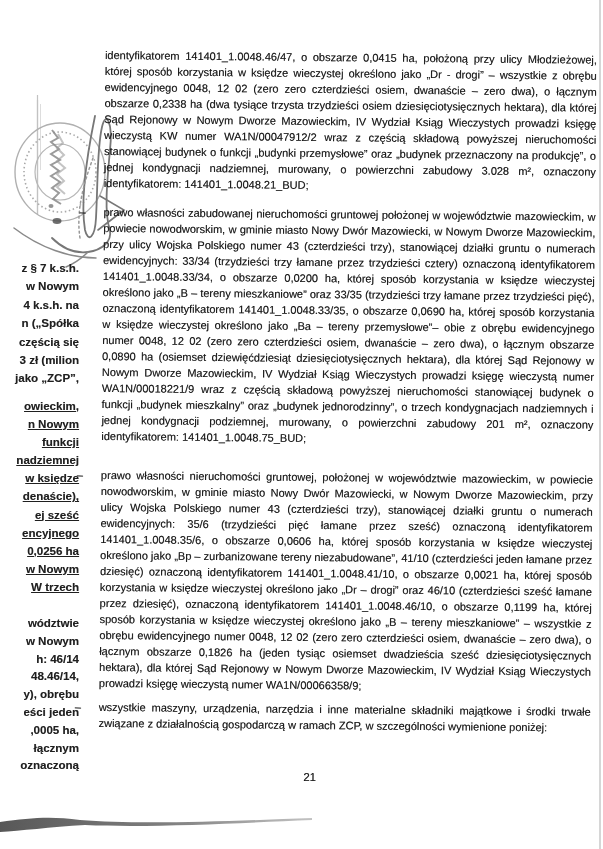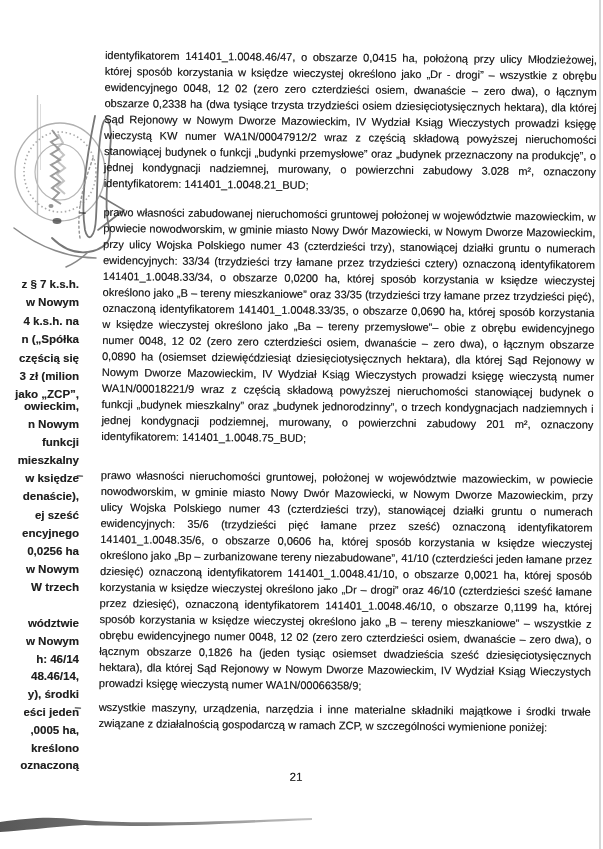--- a/index.html
+++ b/index.html
@@ -29,32 +29,32 @@
   .p1{top:0;}
   .li1{top:157px;}
   .li2{top:420px;}
   .li3{top:652px;}
   .dash{
     position:absolute; left:-24px; top:0; width:18px;
     text-align:left;
   }
   .pagenum{
     position:absolute; left:178px; top:720px; width:40px;
-    text-align:center; font-size:11.5px;
+    text-align:right; font-size:11.5px;
   }
   
   .frag-group{
     position:absolute; left:0; width:79px;
     text-align:right;
     font-size:11.5px; font-weight:700; color:#1f1f1f;
     text-shadow:0.2px 0 0 rgba(0,0,0,.4);
     white-space:nowrap; overflow:visible;
   }
-  .ga{top:259px; line-height:18.4px;margin-top:16px;}
-  .gb{top:397px; line-height:18.1px;}
+  .ga{top:259px; line-height:18.4px;}
+  .gb{top:397px; line-height:18.1px;text-decoration:underline;}
   .gc{top:615px; line-height:17.8px;}
   svg{position:absolute;}
   .stamp-svg{left:0; top:95px;}
   .streak-svg{left:0; top:805px;}
 </style>
 </head>
 <body>
 
 <div id="page">
 
@@ -93,38 +93,38 @@
       <div>4 k.s.h. na</div>
       <div>n („Spółka</div>
       <div>częścią się</div>
       <div>3 zł (milion</div>
       <div>jako „ZCP”,</div>
     </div>
   <div class="frag-group gb">
       <div>owieckim,</div>
       <div>n Nowym</div>
       <div>funkcji</div>
-      <div>mieszkalny</div>
+      <div>nadziemnej</div>
       <div>w księdze</div>
       <div>denaście),</div>
       <div>ej sześć</div>
       <div>encyjnego</div>
       <div>0,0256 ha</div>
       <div>w Nowym</div>
       <div>W trzech</div>
     </div>
   <div class="frag-group gc">
       <div>wództwie</div>
       <div>w Nowym</div>
       <div>h: 46/14</div>
       <div>48.46/14,</div>
-      <div>y), środki</div>
+      <div>y), obrębu</div>
       <div>eści jeden</div>
       <div>,0005 ha,</div>
-      <div>kreślono</div>
+      <div>łącznym</div>
       <div>oznaczoną</div>
     </div>
 
   <div id="main-text">
     <div class="para p1">identyfikatorem 141401_1.0048.46/47, o obszarze 0,0415 ha, położoną przy ulicy Młodzieżowej, której sposób korzystania w księdze wieczystej określono jako „Dr - drogi” – wszystkie z obrębu ewidencyjnego 0048, 12 02 (zero zero czterdzieści osiem, dwanaście – zero dwa), o łącznym obszarze 0,2338 ha (dwa tysiące trzysta trzydzieści osiem dziesięciotysięcznych hektara), dla której Sąd Rejonowy w Nowym Dworze Mazowieckim, IV Wydział Ksiąg Wieczystych prowadzi księgę wieczystą KW numer WA1N/00047912/2 wraz z częścią składową powyższej nieruchomości stanowiącej budynek o funkcji „budynki przemysłowe” oraz „budynek przeznaczony na produkcję”, o jednej kondygnacji nadziemnej, murowany, o powierzchni zabudowy 3.028 m², oznaczony identyfikatorem: 141401_1.0048.21_BUD;</div>
 
     <div class="para li1">
       <span class="dash">–</span>
       <span>prawo własności zabudowanej nieruchomości gruntowej położonej w województwie mazowieckim, w powiecie nowodworskim, w gminie miasto Nowy Dwór Mazowiecki, w Nowym Dworze Mazowieckim, przy ulicy Wojska Polskiego numer 43 (czterdzieści trzy), stanowiącej działki gruntu o numerach ewidencyjnych: 33/34 (trzydzieści trzy łamane przez trzydzieści cztery) oznaczoną identyfikatorem 141401_1.0048.33/34, o obszarze 0,0200 ha, której sposób korzystania w księdze wieczystej określono jako „B – tereny mieszkaniowe” oraz 33/35 (trzydzieści trzy łamane przez trzydzieści pięć), oznaczoną identyfikatorem 141401_1.0048.33/35, o obszarze 0,0690 ha, której sposób korzystania w księdze wieczystej określono jako „Ba – tereny przemysłowe”– obie z obrębu ewidencyjnego numer 0048, 12 02 (zero zero czterdzieści osiem, dwanaście – zero dwa), o łącznym obszarze 0,0890 ha (osiemset dziewięćdziesiąt dziesięciotysięcznych hektara), dla której Sąd Rejonowy w Nowym Dworze Mazowieckim, IV Wydział Ksiąg Wieczystych prowadzi księgę wieczystą numer WA1N/00018221/9 wraz z częścią składową powyższej nieruchomości stanowiącej budynek o funkcji „budynek mieszkalny” oraz „budynek jednorodzinny”, o trzech kondygnacjach nadziemnych i jednej kondygnacji podziemnej, murowany, o powierzchni zabudowy 201 m², oznaczony identyfikatorem: 141401_1.0048.75_BUD;</span>
     </div>

